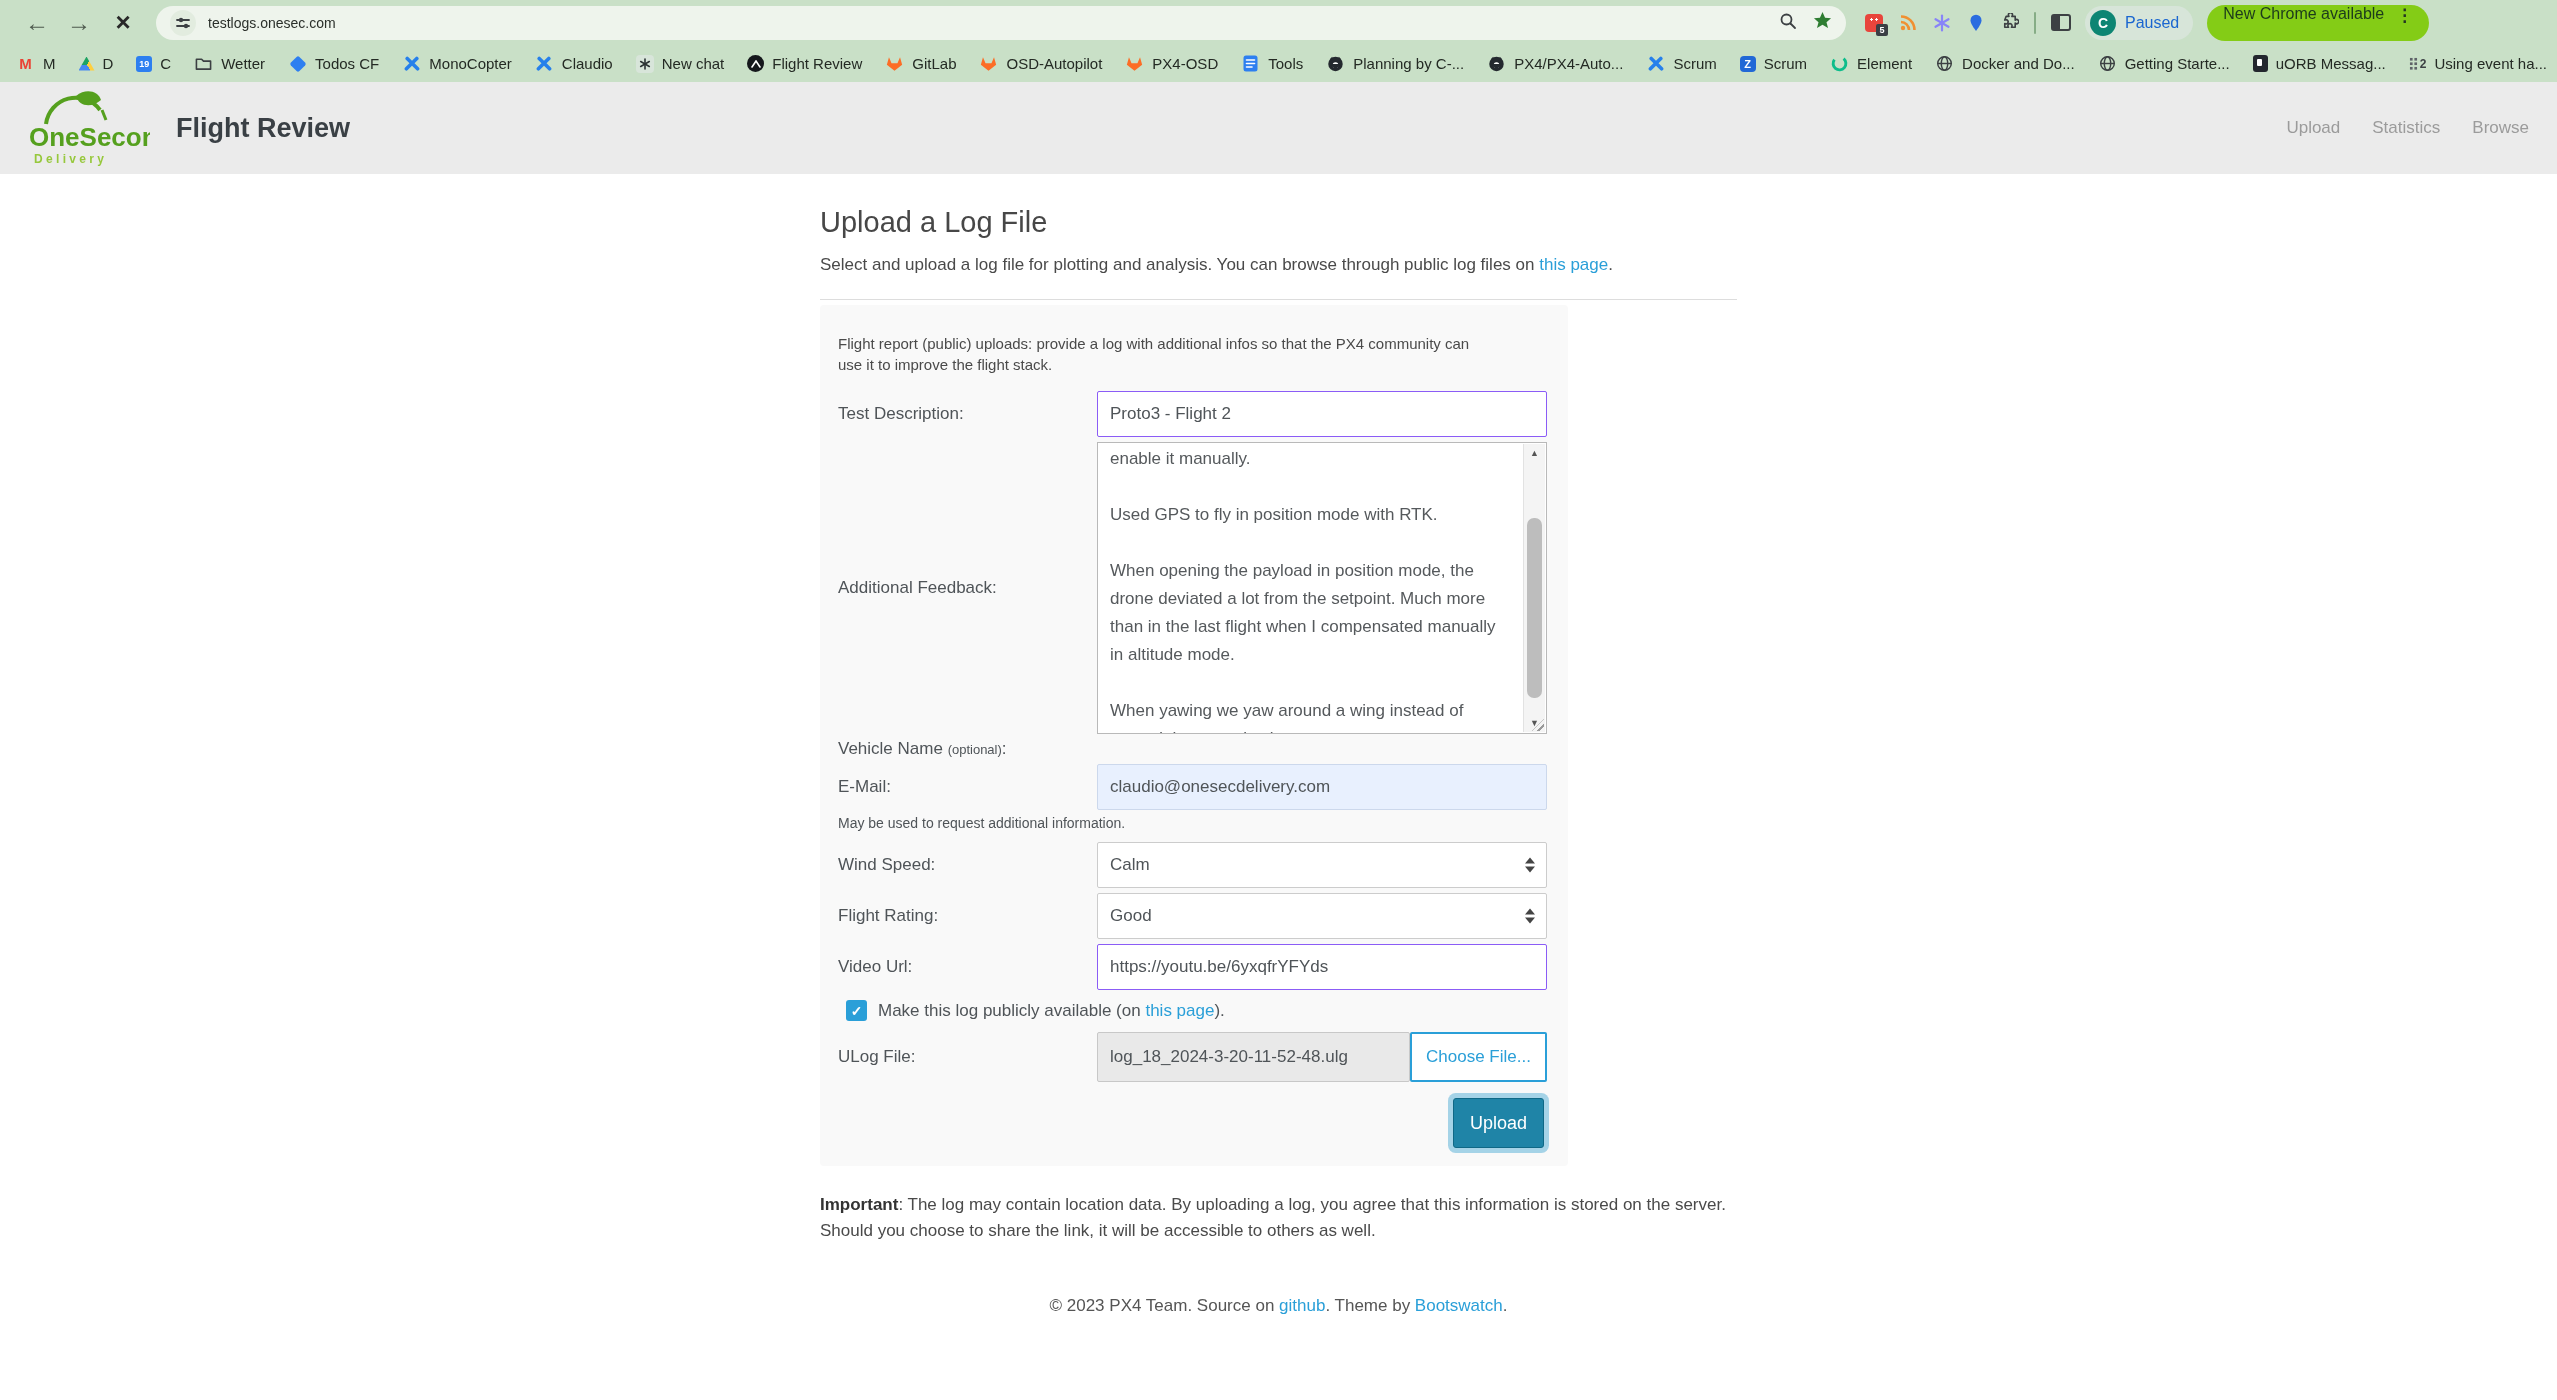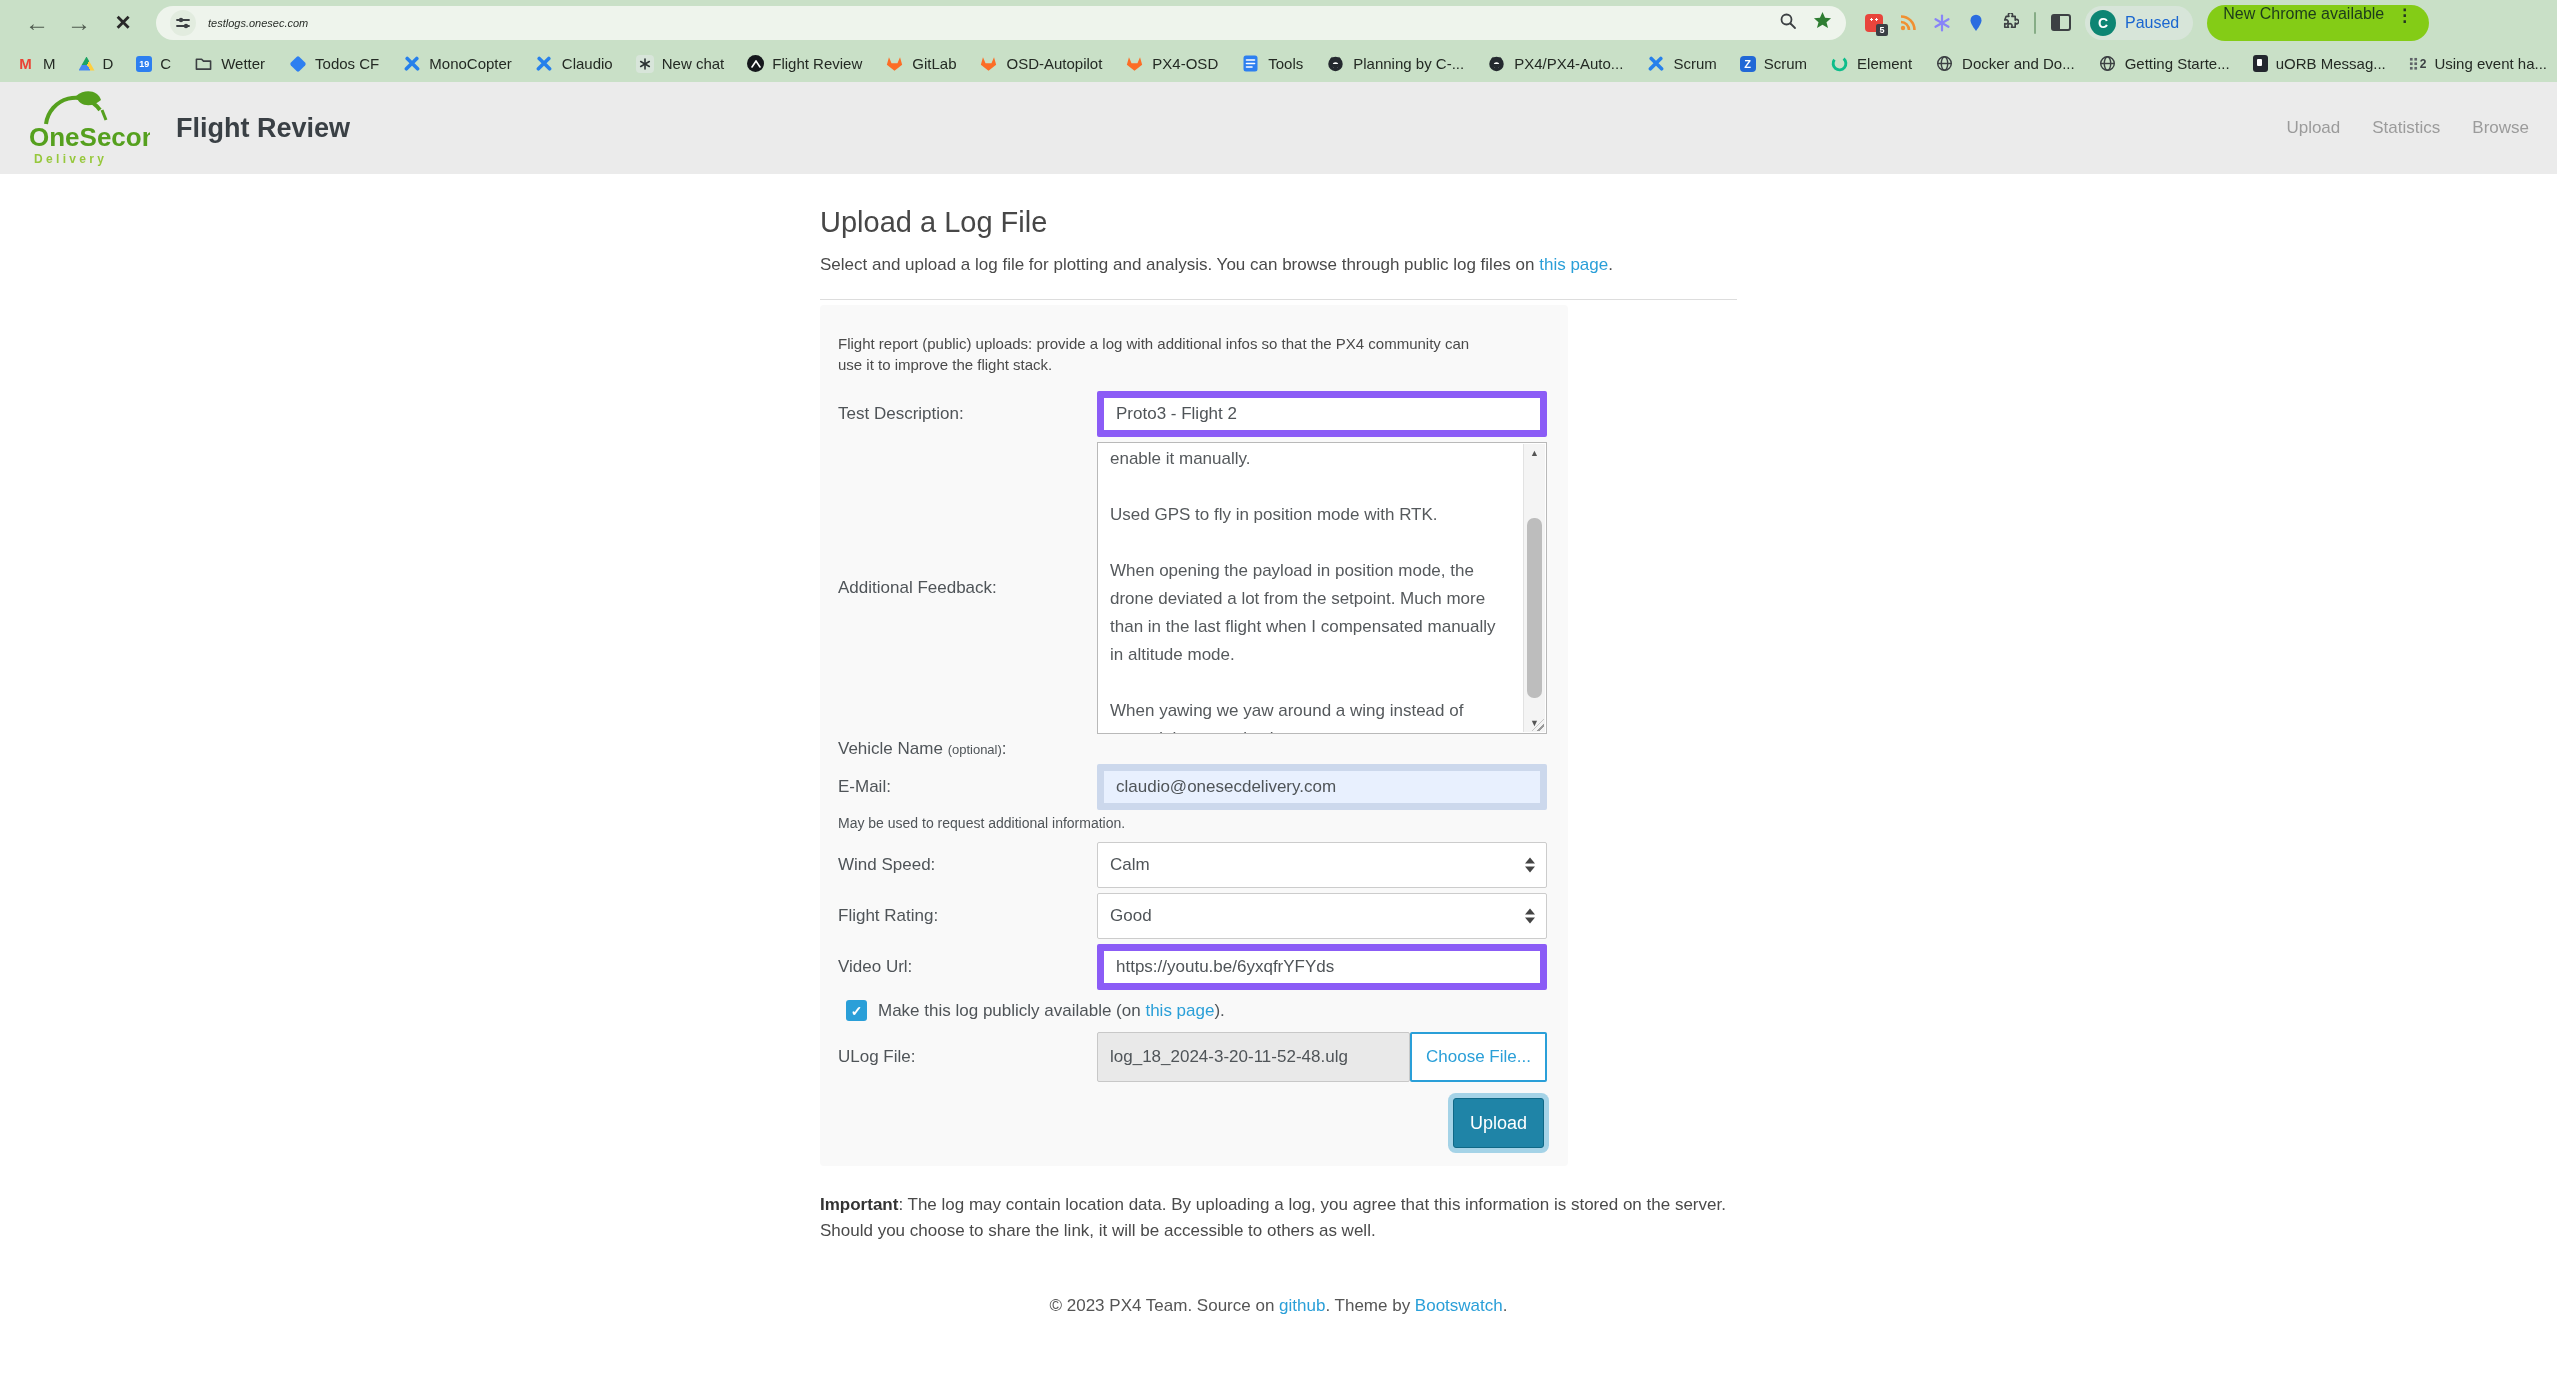--- a/index.html
+++ b/index.html
@@ -8,21 +8,21 @@
     width:2557px; height:1400px; overflow:hidden;
     font-family:"Liberation Sans", sans-serif; background:#fff; color:#4a4a4a;
   }
   
   .toolbar { height:45px; background:#c9e0c7; display:flex; align-items:center; padding:0 16px; }
   .navbtn { width:42px; text-align:center; font-size:24px; color:#4e5a4e; cursor:default; }
   .stopbtn { width:46px; text-align:center; font-size:26px; font-weight:bold; color:#282828; }
   .urlpill { width:1690px; height:34px; margin-left:10px; background:#eef4ec; border-radius:17px;
              display:flex; align-items:center; padding:0 14px; }
   .tuneic { width:26px; height:26px; border-radius:50%; background:#e2ecdf; display:grid; place-items:center; margin-right:12px; }
-  .urltext { font-size:11px; color:#2a2f2a;font-style:italic; }
+  .urltext { font-size:14px; color:#2a2f2a; }
   .pillright { margin-left:auto; display:flex; align-items:center; gap:16px; }
   .extrow { display:flex; align-items:center; gap:15px; margin-left:18px; }
   .ic18 { width:19px; height:19px; display:grid; place-items:center; position:relative; }
   .redext { width:18px; height:18px; background:#e8453c; border-radius:4px; position:relative; }
   .redext::before { content:""; position:absolute; top:4px; left:4px; width:10px; height:3px;
       background:radial-gradient(circle, #fff 1.2px, transparent 1.4px); background-size:5px 3px; }
   .extbadge { position:absolute; right:-5px; bottom:-4px; width:12px; height:12px; background:#3a3f45;
       color:#fff; font-size:9px; font-weight:bold; display:grid; place-items:center; border-radius:2px; }
   .vsep { width:2px; height:22px; background:#86ad86; border-radius:1px; }
   .sidebaric { width:20px; height:17px; border:2px solid #3c4043; border-radius:3px; position:relative; }
@@ -66,21 +66,21 @@
   .lnk { color:#2a9fd8; }
   .tabs { display:flex; }
   .tab { border:1px solid #ddd; padding:14px 22px; font-size:17px; background:#fff; color:#3c4147; }
   .tab.inactive { background:#ececec; color:#2a9fd8; }
   .tabs-hr { border:0; border-top:1px solid #ddd; margin:14px 0 5px; }
   .panel { background:#f9f9f9; width:748px; border-radius:4px; padding:16px 18px 18px; }
   .pdesc { font-size:15px; line-height:21px; color:#4a4a4a; max-width:655px; margin:12px 0 16px; }
   .frow { display:grid; grid-template-columns:259px 450px; align-items:center; margin-bottom:5px; }
   .flabel { font-size:17px; color:#4f5458; padding-right:10px; }
   .optsmall { font-size:13px; }
-  .tinput { height:46px; width:100%; border:7px solid #8b5cf6; border-radius:2px; background:#fff;
+  .tinput { height:46px; width:100%; border:1px solid #8b5cf6; border-radius:2px; background:#fff;
       font-size:17px; color:#4f5458; padding:0 12px; font-family:"Liberation Sans",sans-serif; }
   .autofill { background:#e8f0fe; border-color:#ccd8ec; }
   .tarea { position:relative; height:292px; border:1px solid #b9b9b9; background:#fff;
       padding:2px 36px 2px 12px; overflow:hidden; }
   .tarea p { margin:0 0 28px; font-size:17px; line-height:28px; color:#55595c; }
   .sbar { position:absolute; top:1px; right:1px; bottom:1px; width:22px; background:#f4f4f4;
       border-left:1px solid #e2e2e2; }
   .sarrow { position:absolute; left:0; right:0; height:18px; display:grid; place-items:center; color:#555; font-size:9px; }
   .sarrow.up { top:0; } .sarrow.down { bottom:0; }
   .sthumb { position:absolute; left:3px; right:3px; top:74px; height:180px; background:#bdbdbd; border-radius:7px; }

